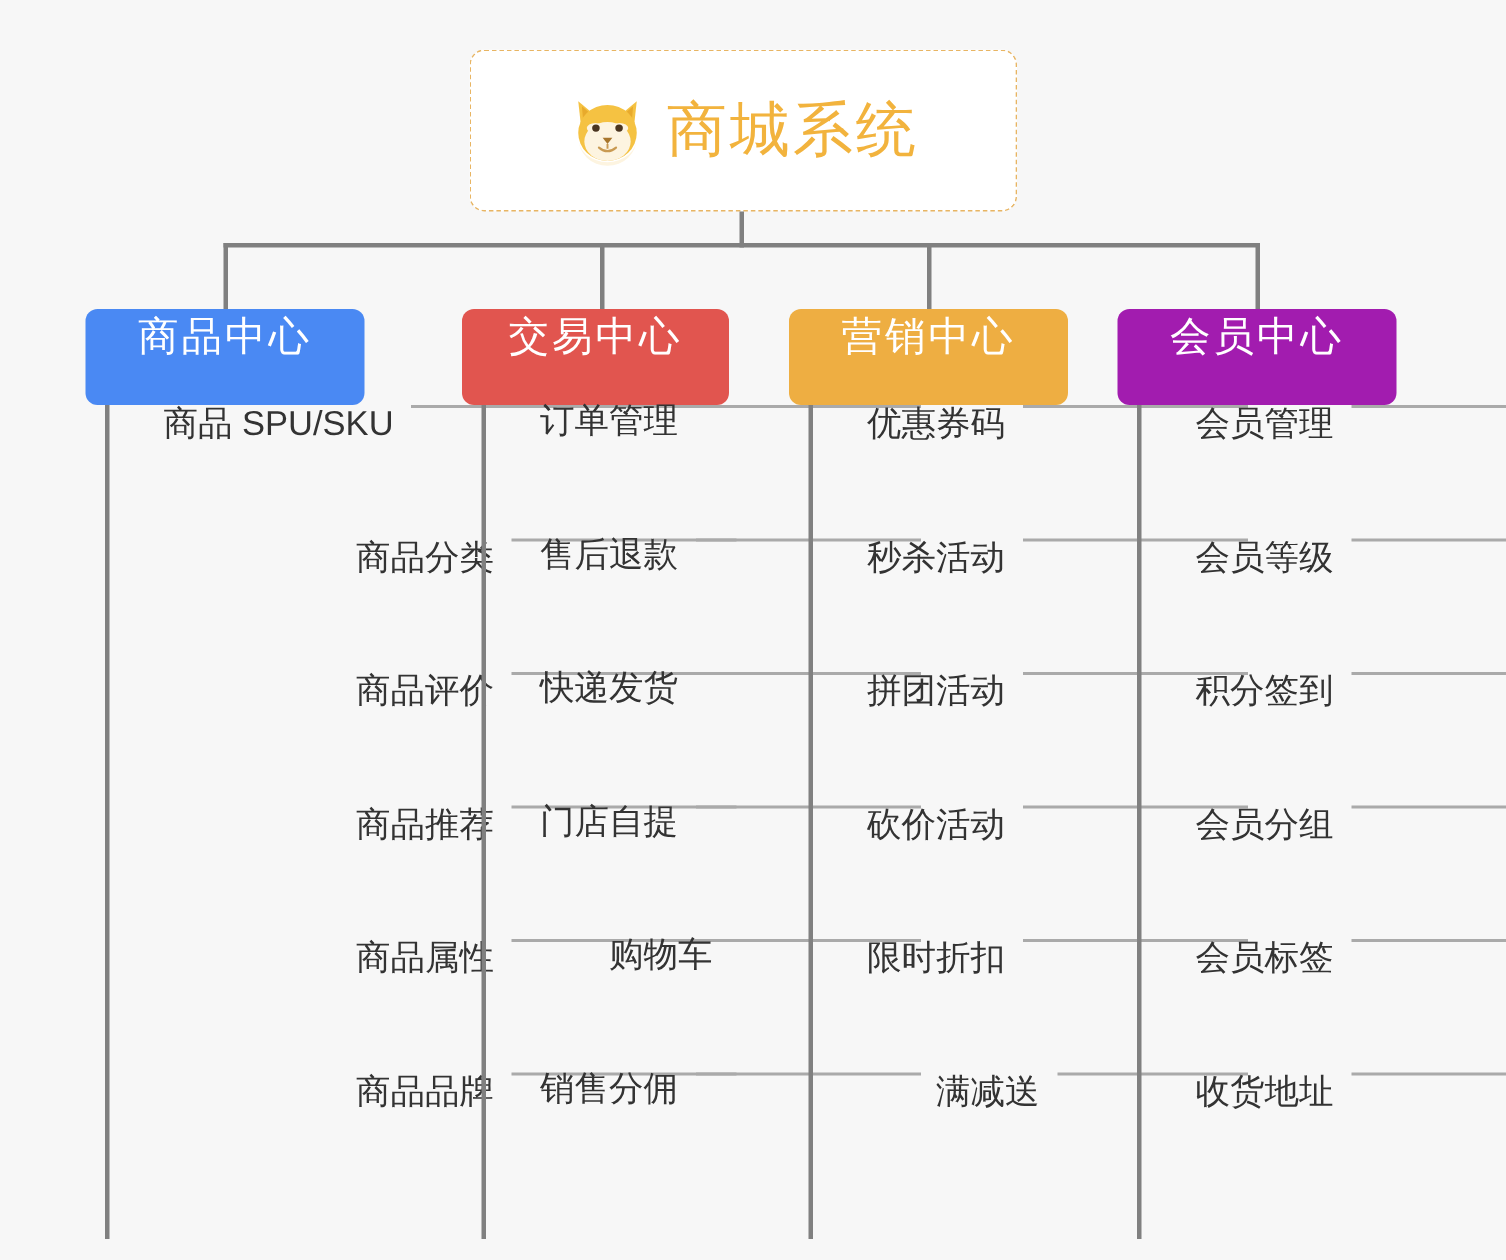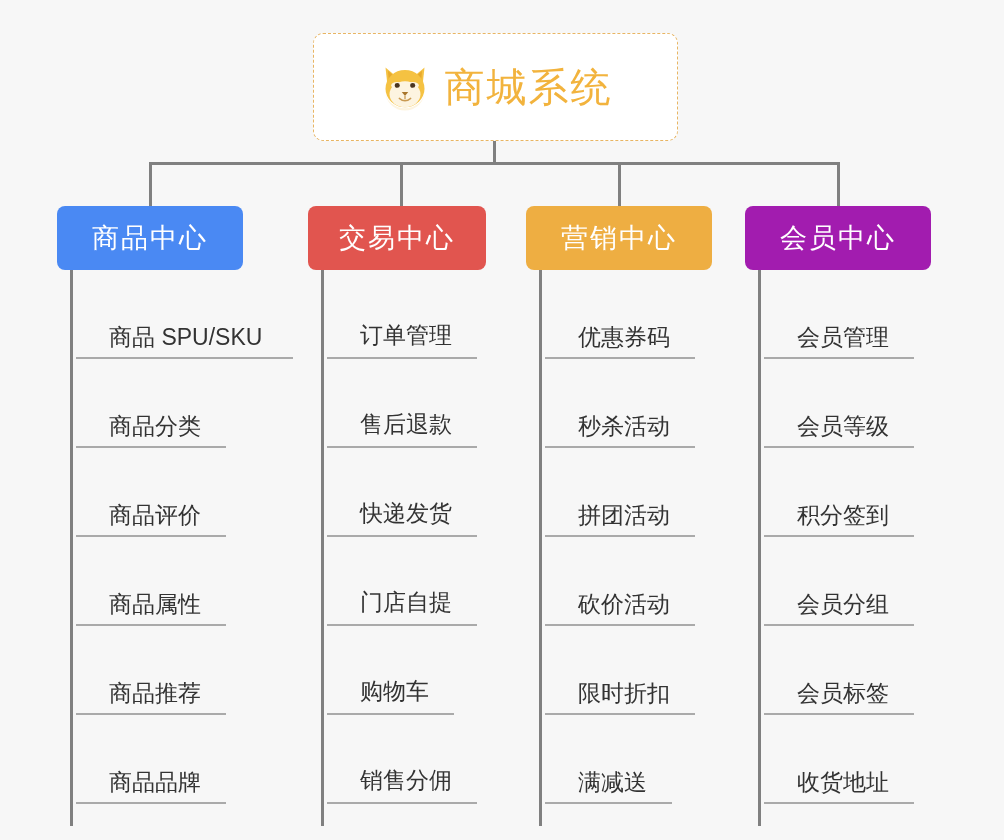--- a/index.html
+++ b/index.html
@@ -81,21 +81,20 @@
   
   .branch {
     position: absolute;
     top: 206px;
   }
 
   .branch-header {
     height: 64px;
     border-radius: 8px;
     display: flex;
-    align-items: center;
     justify-content: center;
     color: #ffffff;
     font-size: 27px;
     letter-spacing: 2px;
     box-sizing: border-box;
   }
 
   .branch-body {
     position: relative;
     margin-left: 13px;
@@ -103,21 +102,21 @@
     border-left: 3px solid #808080;
     height: 556px;
     box-sizing: border-box;
   }
 
   .leaf {
     position: relative;
     height: 89px;
     box-sizing: border-box;
     display: flex;
-    flex-direction: column;
+    flex-direction: row;
     justify-content: flex-end;
   }
 
   .leaf-label {
     font-size: 23px;
     color: #333333;
     line-height: 1.1;
     padding: 0 12px 7px 33px;
     white-space: nowrap;
   }
@@ -170,25 +169,25 @@
       </div>
       <div class="leaf">
         <div class="leaf-label">商品分类</div>
         <div class="leaf-rule" style="width: 150px; background: rgb(170, 170, 170);"></div>
       </div>
       <div class="leaf">
         <div class="leaf-label">商品评价</div>
         <div class="leaf-rule" style="width: 150px; background: rgb(170, 170, 170);"></div>
       </div>
       <div class="leaf">
+        <div class="leaf-label">商品推荐</div>
+        <div class="leaf-rule" style="width: 150px; background: rgb(170, 170, 170);"></div>
+      </div>
+      <div class="leaf">
         <div class="leaf-label">商品属性</div>
-        <div class="leaf-rule" style="width: 150px; background: rgb(170, 170, 170);"></div>
-      </div>
-      <div class="leaf">
-        <div class="leaf-label">商品推荐</div>
         <div class="leaf-rule" style="width: 150px; background: rgb(170, 170, 170);"></div>
       </div>
       <div class="leaf">
         <div class="leaf-label">商品品牌</div>
         <div class="leaf-rule" style="width: 150px; background: rgb(170, 170, 170);"></div>
       </div>
     </div>
   </div>
 
   <div class="branch" style="left:308px;">

